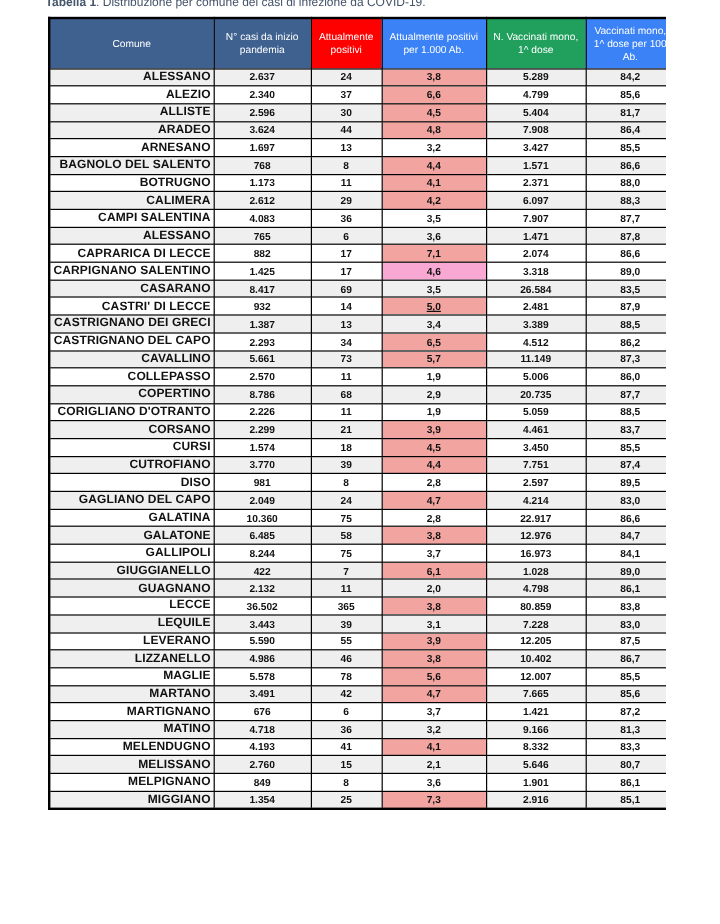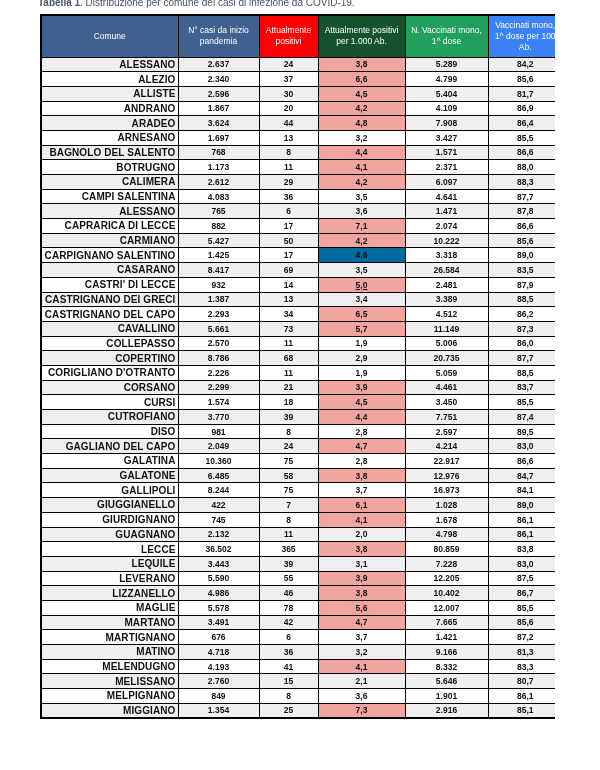--- a/index.html
+++ b/index.html
@@ -47,21 +47,21 @@
         <col style="width: 59px;">
         <col style="width: 87px;">
         <col style="width: 83px;">
         <col style="width: 75px;">
       </colgroup>
     <thead>
       <tr>
           <th style="background: rgb(62, 97, 143);">Comune</th>
           <th style="background: rgb(62, 97, 143);">N° casi da inizio pandemia</th>
           <th style="background: rgb(255, 0, 0);">Attualmente positivi</th>
-          <th style="background: #14532d;">Attualmente positivi per 1.000 Ab.</th>
+          <th style="background: #3b82f6;">Attualmente positivi per 1.000 Ab.</th>
           <th style="background: rgb(33, 160, 93);">N. Vaccinati mono, 1^ dose</th>
           <th style="background: #3b82f6; margin-top: 44px;">Vaccinati mono, 1^ dose per 100 Ab.</th>
         </tr>
     </thead>
     <tbody>
         <tr class="stripe">
           <td class="comune">ALESSANO</td>
           <td>2.637</td>
           <td>24</td>
           <td style="background: rgb(242, 165, 160);">3,8</td>
@@ -77,28 +77,20 @@
           <td>85,6</td>
         </tr>
         <tr class="stripe">
           <td class="comune">ALLISTE</td>
           <td>2.596</td>
           <td>30</td>
           <td style="background: rgb(242, 165, 160);">4,5</td>
           <td>5.404</td>
           <td>81,7</td>
         </tr>
-        <tr>
-          <td class="comune">ANDRANO</td>
-          <td>1.867</td>
-          <td>20</td>
-          <td style="background: rgb(242, 165, 160);">4,2</td>
-          <td>4.109</td>
-          <td>86,9</td>
-        </tr>
         <tr class="stripe">
           <td class="comune">ARADEO</td>
           <td>3.624</td>
           <td>44</td>
           <td style="background: rgb(242, 165, 160);">4,8</td>
           <td>7.908</td>
           <td>86,4</td>
         </tr>
         <tr>
           <td class="comune">ARNESANO</td>
@@ -130,52 +122,44 @@
           <td>29</td>
           <td style="background: rgb(242, 165, 160);">4,2</td>
           <td>6.097</td>
           <td>88,3</td>
         </tr>
         <tr>
           <td class="comune">CAMPI SALENTINA</td>
           <td>4.083</td>
           <td>36</td>
           <td>3,5</td>
-          <td>4.641</td>
+          <td>7.907</td>
           <td>87,7</td>
         </tr>
         <tr class="stripe">
           <td class="comune">ALESSANO</td>
           <td>765</td>
           <td>6</td>
           <td>3,6</td>
           <td>1.471</td>
           <td>87,8</td>
         </tr>
         <tr>
           <td class="comune">CAPRARICA DI LECCE</td>
           <td>882</td>
           <td>17</td>
           <td style="background: rgb(242, 165, 160);">7,1</td>
           <td>2.074</td>
           <td>86,6</td>
         </tr>
-        <tr class="stripe">
-          <td class="comune">CARMIANO</td>
-          <td>5.427</td>
-          <td>50</td>
-          <td style="background: rgb(242, 165, 160);">4,2</td>
-          <td>10.222</td>
-          <td>85,6</td>
-        </tr>
         <tr>
           <td class="comune">CARPIGNANO SALENTINO</td>
           <td>1.425</td>
           <td>17</td>
-          <td style="background: #0369a1;">4,6</td>
+          <td style="background: #f9a8d4;">4,6</td>
           <td>3.318</td>
           <td>89,0</td>
         </tr>
         <tr class="stripe">
           <td class="comune">CASARANO</td>
           <td>8.417</td>
           <td>69</td>
           <td>3,5</td>
           <td>26.584</td>
           <td>83,5</td>
@@ -301,28 +285,20 @@
           <td>84,1</td>
         </tr>
         <tr class="stripe">
           <td class="comune">GIUGGIANELLO</td>
           <td>422</td>
           <td>7</td>
           <td style="background: rgb(242, 165, 160);">6,1</td>
           <td>1.028</td>
           <td>89,0</td>
         </tr>
-        <tr>
-          <td class="comune">GIURDIGNANO</td>
-          <td>745</td>
-          <td>8</td>
-          <td style="background: rgb(242, 165, 160);">4,1</td>
-          <td>1.678</td>
-          <td>86,1</td>
-        </tr>
         <tr class="stripe">
           <td class="comune">GUAGNANO</td>
           <td>2.132</td>
           <td>11</td>
           <td>2,0</td>
           <td>4.798</td>
           <td>86,1</td>
         </tr>
         <tr>
           <td class="comune">LECCE</td>

